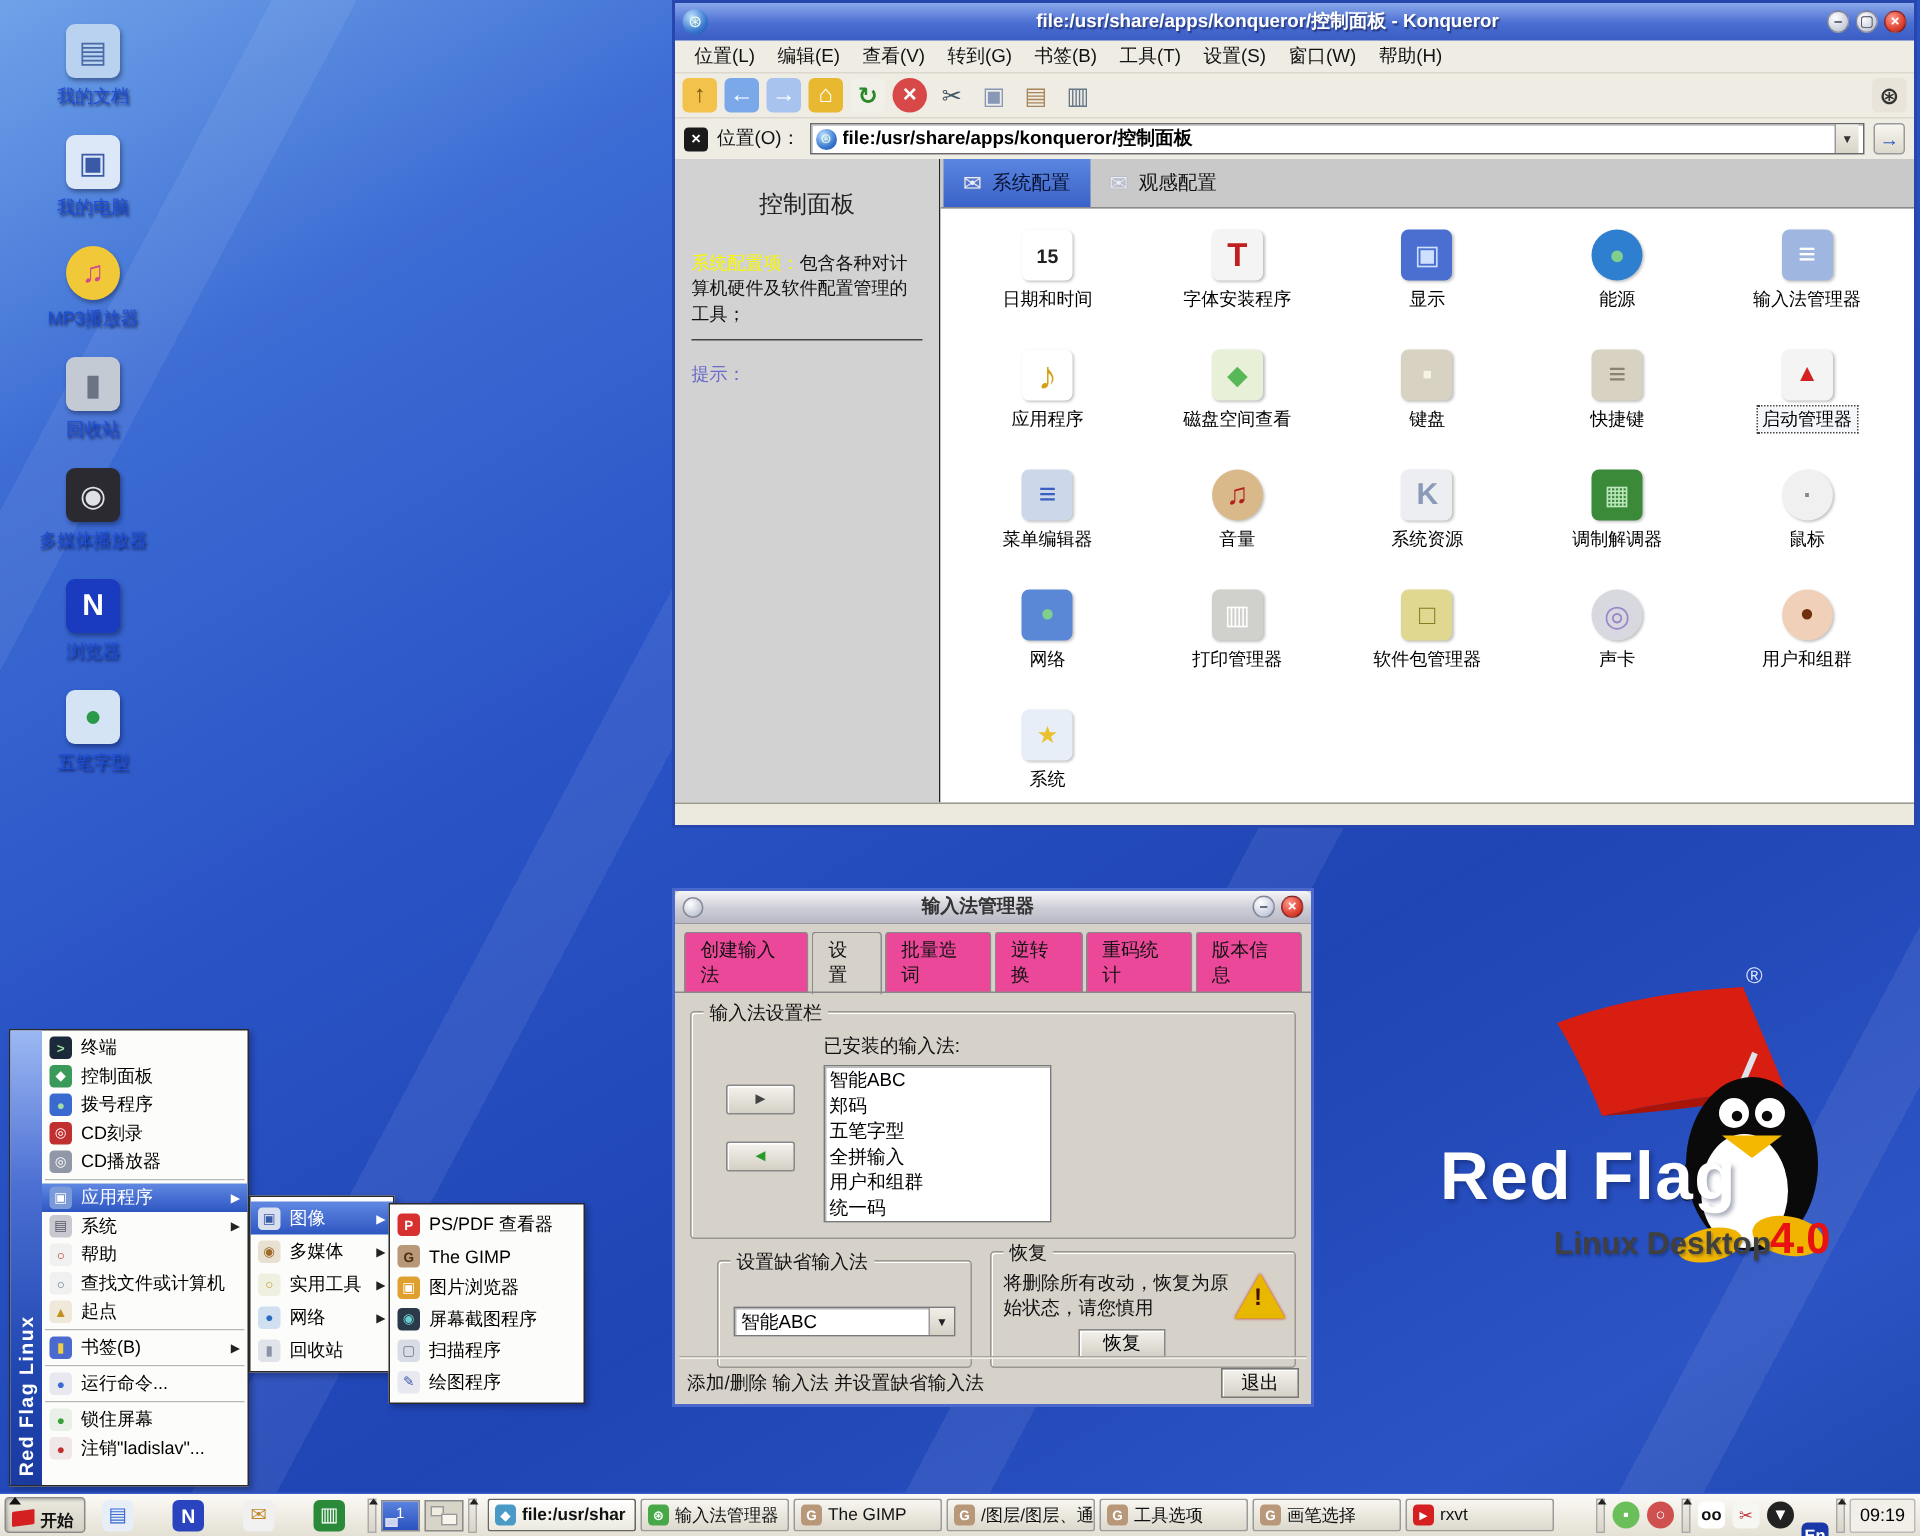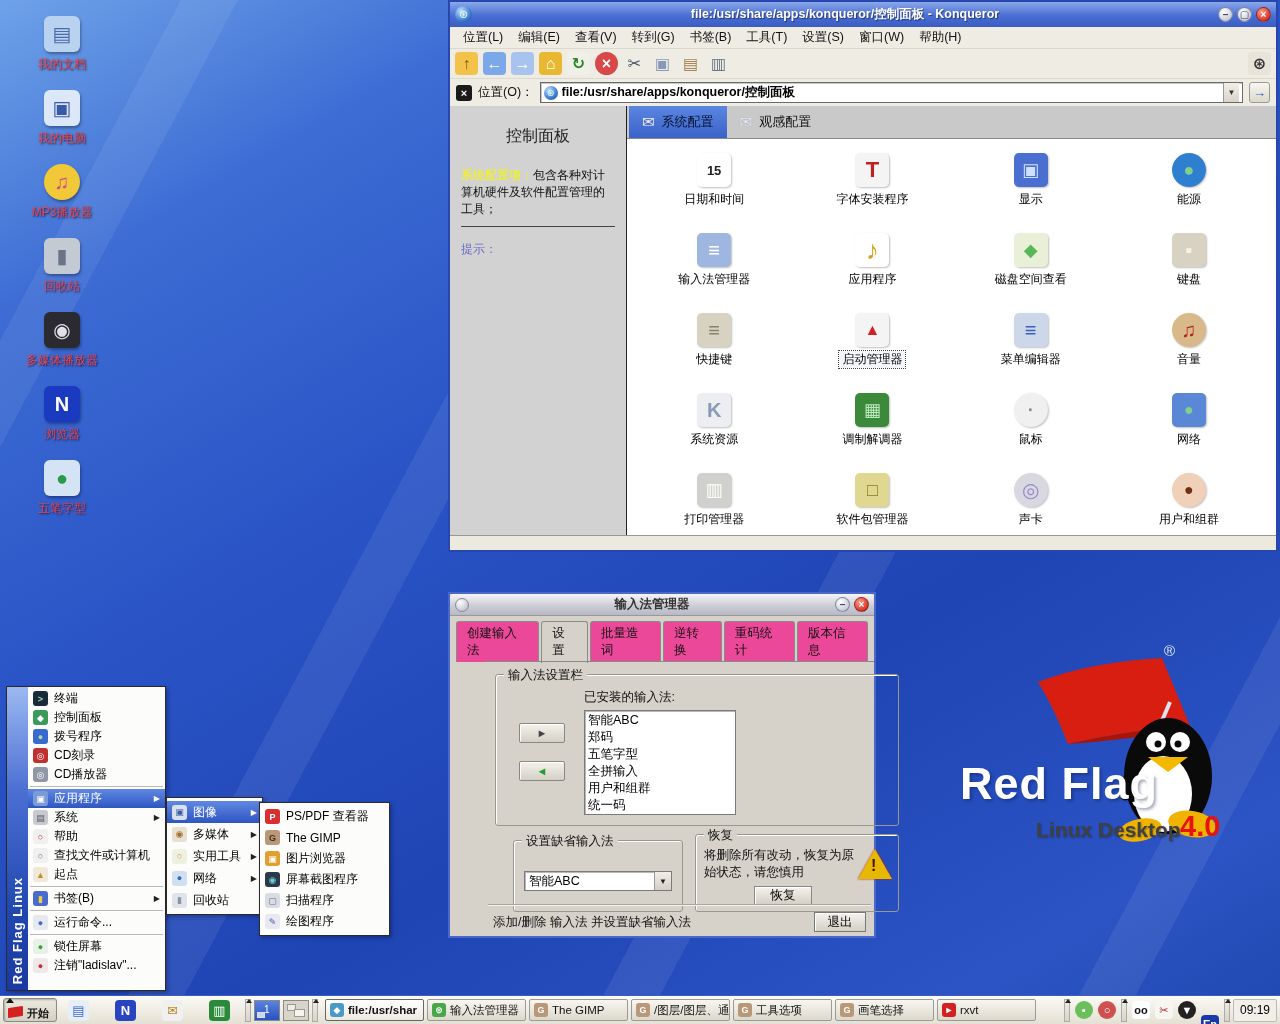--- a/index.html
+++ b/index.html
@@ -7,21 +7,21 @@
   body { font-family:"Liberation Sans","DejaVu Sans",sans-serif; position:relative;
          background:linear-gradient(150deg,#6ea2e8 0%,#3c6cd4 18%,#2a54c6 40%,#1f44b4 65%,#2c54c4 88%,#2048b0 100%); }
   body::before { content:""; position:absolute; inset:0; pointer-events:none;
          background:repeating-linear-gradient(118deg, rgba(255,255,255,0) 0 160px, rgba(255,255,255,.07) 160px 210px, rgba(255,255,255,0) 210px 420px); }
 
   
   #desktop-icons { position:absolute; left:10px; top:16px; width:104px; display:flex; flex-direction:column; gap:17px; }
   .dicon { display:flex; flex-direction:column; align-items:center; gap:4px; cursor:default; }
   .dicon .dg { width:36px; height:36px; border-radius:6px; display:flex; align-items:center; justify-content:center;
                font-weight:bold; font-size:20px; box-shadow:1px 2px 3px rgba(0,0,20,.35); }
-  .dicon .dl { font-size:12px; color:#ef4444; text-shadow:1px 1px 2px rgba(0,0,40,.8); white-space:nowrap; }
+  .dicon .dl { font-size:12px; color:#1d4ed8; text-shadow:1px 1px 2px rgba(0,0,40,.8); white-space:nowrap; }
 
   
   .win { position:absolute; }
   .rbtn { width:15px; height:15px; border-radius:50%; display:flex; align-items:center; justify-content:center;
           font-size:10px; font-weight:bold; line-height:1; border:1px solid rgba(0,0,30,.35); }
   .rbtn.gray { background:radial-gradient(circle at 35% 30%,#ffffff,#cfd4e2 60%,#aab2c8); color:#445; }
   .rbtn.red  { background:radial-gradient(circle at 35% 30%,#ff9a8a,#e04434 60%,#b02014); color:#fff; }
 
   
   #konq { left:448px; top:0; width:830px; height:552px; border:2px solid #2847ae; background:#efece4; display:flex; flex-direction:column; }
@@ -52,39 +52,39 @@
   .k-side { width:177px; background:#d2d2d2; border-right:1px solid #222; padding:8px 11px; font-size:12px; color:#111; flex:none; }
   .k-side h2 { font-size:16px; font-weight:normal; color:#222; text-align:center; margin:12px 0 20px; }
   .side-hl { color:#f8f800; }
   .k-side .sep-line { border-top:1px solid #444; margin-top:8px; }
   .side-hint { color:#6a6ac8; margin-top:14px; }
   .k-main { flex:1; display:flex; flex-direction:column; background:#fff; min-width:0; }
   .gtabs { height:33px; background:#c9c9c9; border-bottom:1px solid #8a8a8a; display:flex; align-items:stretch; padding-left:2px; flex:none; }
   .gtab { display:flex; align-items:center; gap:7px; padding:0 13px; font-size:13px; color:#111; }
   .gtab.active { background:linear-gradient(#5b86e0,#3a62c8); color:#071230; }
   .gtab .tico { font-size:15px; color:#e8eef8; text-shadow:0 0 1px #88a; }
-  .gicons { flex:1; display:grid; grid-template-columns:repeat(4,1fr); align-content:start; row-gap:25px; padding:14px 8px; overflow:hidden; }
+  .gicons { flex:1; display:grid; grid-template-columns:repeat(5,1fr); align-content:start; row-gap:25px; padding:14px 8px; overflow:hidden; }
   .gcell { display:flex; flex-direction:column; align-items:center; gap:4px; }
   .gi { width:34px; height:34px; border-radius:5px; display:flex; align-items:center; justify-content:center; font-weight:bold;
         box-shadow:1px 1px 2px rgba(0,0,0,.25); }
   .glabel { font-size:12px; color:#000; padding:0 3px; white-space:nowrap; }
   .gcell.selected .glabel { outline:1px dotted #444; background:#f4f6fa; }
   .k-status { height:15px; background:#eceadf; border-top:1px solid #9a988e; flex:none; }
 
   
   #ime { left:448px; top:592px; width:428px; height:346px; background:#d6d2ca; border:2px solid #4a68cc; display:flex; flex-direction:column; }
   .i-title { height:22px; background:linear-gradient(#f6f6f8,#cdcdd6 55%,#b9b9c5); border-bottom:1px solid #98989e;
              display:flex; align-items:center; padding:0 5px; gap:4px; border-radius:4px 4px 0 0; flex:none; }
   .i-title .it { flex:1; text-align:center; font-size:12.5px; font-weight:bold; color:#333; }
   .i-sys { width:14px; height:14px; border-radius:50%; background:radial-gradient(circle at 35% 30%,#fff,#c8cdda 65%,#a8aec2); border:1px solid #889; }
   .i-tabs { display:flex; align-items:flex-end; padding:4px 6px 0; gap:2px; flex:none; }
   .itab { font-size:12.5px; color:#111; padding:3px 10px 3px; background:#ec4899; border:1px solid #8a8a8a; border-bottom:none;
           border-radius:3px 3px 0 0; }
   .itab.active { background:#d6d2ca; position:relative; top:1px; padding-bottom:4px; }
-  .i-body { flex:1; position:relative; border-top:1px solid #8a8a8a; margin-top:-1px;margin-left:35px; }
+  .i-body { flex:1; position:relative; border-top:1px solid #8a8a8a; margin-top:-1px; }
   .grp { position:absolute; border:1px solid #9a978f; border-radius:3px; box-shadow:inset 1px 1px 0 #fff; }
   .grp > .glg { position:absolute; top:-8px; left:8px; background:#d6d2ca; padding:0 4px; font-size:12.5px; color:#111; }
   #grp-main { left:10px; top:12px; width:404px; height:152px; }
   .grp-cols { display:flex; padding:14px 10px 10px; gap:6px; height:100%; }
   .col { display:flex; flex-direction:column; gap:4px; }
   .col.c1,.col.c3 { width:152px; }
   .col.c2 { width:72px; align-items:center; justify-content:center; gap:18px; }
   .col .lbl { font-size:12.5px; color:#111; }
   .lst { flex:1; background:#fff; border:1px solid #7a7a7a; box-shadow:inset 1px 1px 0 #b8b8b8; overflow:hidden; padding:1px 3px; }
   .lst .li { font-size:12.5px; color:#000; line-height:17px; white-space:nowrap; }

